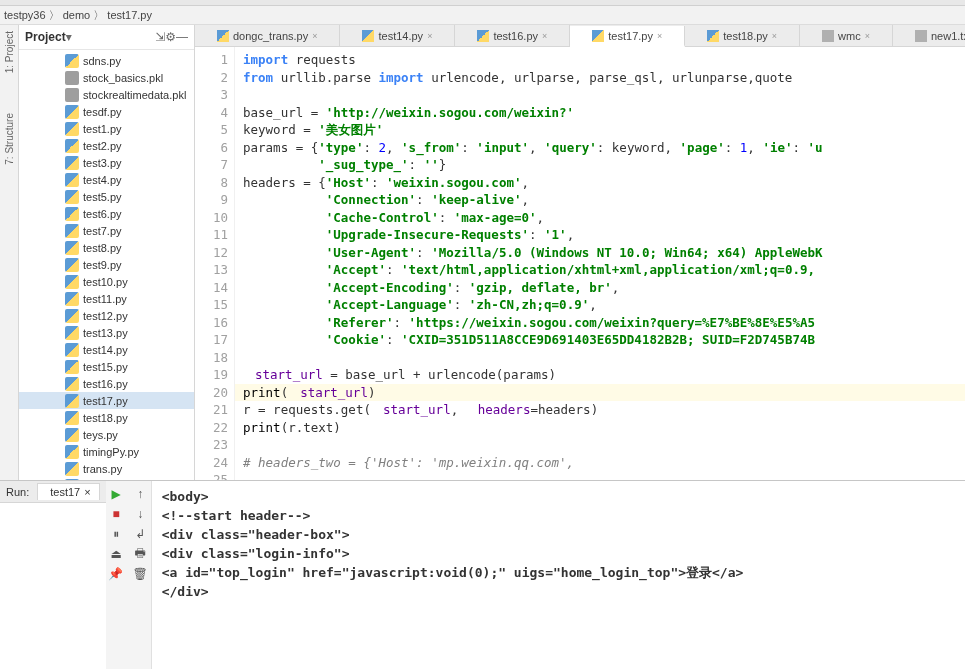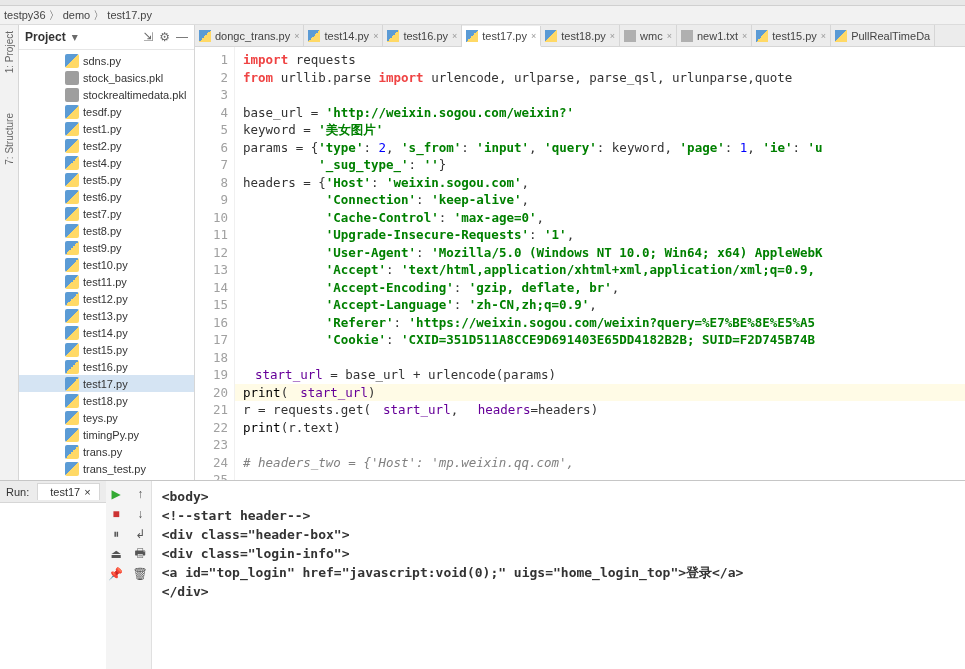--- a/index.html
+++ b/index.html
@@ -3,43 +3,43 @@
 <meta charset="utf-8">
 <style>
   * { box-sizing: border-box; margin: 0; padding: 0; }
   html, body { width: 965px; height: 669px; overflow: hidden; font-family: "Segoe UI", Arial, sans-serif; font-size: 12px; background: #fff; color: #333; }
   .topbar { height: 6px; background: #e8e8e8; border-bottom: 1px solid #d0d0d0; padding-left: 6px; font-size: 10px; color: #555; }
   .breadcrumb { height: 19px; line-height: 19px; background: #f2f2f2; border-bottom: 1px solid #dcdcdc; padding-left: 4px; font-size: 11px; color: #444; }
   .main-row { display: flex; height: 455px; }
   .left-strip { width: 19px; background: #f2f2f2; border-right: 1px solid #d6d6d6; display: flex; flex-direction: column; align-items: center; padding-top: 6px; gap: 40px; }
   .vlabel { writing-mode: vertical-rl; transform: rotate(180deg); font-size: 10px; color: #666; cursor: pointer; }
   .project-pane { width: 176px; background: #fff; border-right: 1px solid #d6d6d6; display: flex; flex-direction: column; }
-  .project-header { height: 25px; display: flex; align-items: center; gap: 6px; padding: 0 6px; border-bottom: 1px solid #e6e6e6; }
+  .project-header { height: 25px; display: flex; align-items: center; padding: 0 6px; border-bottom: 1px solid #e6e6e6; }
   .project-header .title { font-weight: bold; }
   .project-header .icon { font-size: 12px; color: #6a6a6a; cursor: pointer; }
   .spacer { flex: 1; }
   .tree { flex: 1; overflow: auto; padding-top: 2px; }
   .tree-item { display: flex; align-items: center; padding: 1px 0 1px 46px; height: 17px; font-size: 11px; color: #333; cursor: pointer; }
   .tree-item.selected { background: #d5e4f3; }
   .tree-item .fi { width: 14px; height: 14px; margin-right: 4px; flex-shrink: 0; display:inline-flex;align-items:center;justify-content:center;font-size:9px;color:#fff;border-radius:2px; }
   .fi-py { background: linear-gradient(135deg,#5b9bd5 50%,#ffd966 50%); }
   .fi-pkl { background: #9e9e9e; }
   .fi-txt { background: #b0b0b0; }
   .editor { flex: 1; display: flex; flex-direction: column; min-width: 0; }
   .tabs { height: 22px; display: flex; border-bottom: 1px solid #d6d6d6; background: #ececec; }
-  .tab { display: flex; align-items: center; height: 21px; padding: 0 4px; border-right: 1px solid #d6d6d6; font-size: 11px; color: #444; gap: 4px; background: #ececec; cursor: pointer; white-space: nowrap; }
+  .tab { display: flex; align-items: center; height: 21px; padding: 0 22px; border-right: 1px solid #d6d6d6; font-size: 11px; color: #444; gap: 4px; background: #ececec; cursor: pointer; white-space: nowrap; }
   .tab.active { background: #fff; border-bottom: 2px solid #fff; position: relative; top: 1px; font-weight: 500; }
   .tab .fi { width:12px;height:12px; }
   .tab .tx { font-size: 9px; color: #9a9a9a; cursor: pointer; }
   .code-area { flex:1; display:flex; overflow:hidden; font-family: "Consolas","Monaco",monospace; font-size: 12.5px; line-height: 17.5px; }
   .gutter { width: 40px; text-align: right; color: #a0a0a0; padding: 4px 6px 0 0; background: #fff; user-select: none; border-right: 1px solid #f0f0f0; }
   .code { flex:1; padding: 4px 0 0 8px; white-space: pre; overflow: hidden; position: relative; }
   .line { height: 17.5px; }
   .line.hl { background: #fffbe6; margin-left:-8px;padding-left:8px; }
-  .kw { color: #ef4444; font-weight: bold; }
+  .kw { color: #3b82f6; font-weight: bold; }
   .str { color: #008000; font-weight: bold; }
   .num { color: #0000ff; }
   .fn { color: #000; }
   .cmt { color: #808080; font-style: italic; }
   .ident { color: #660099; margin-left: 12px; }
   .run-pane { border-top: 1px solid #c6c6c6; height: 236px; display: flex; flex-direction: row; }
   .run-header { height: 22px; background: #ececec; border-bottom: 1px solid #d6d6d6; display:flex; align-items:center; padding:0 6px; gap:8px; font-size:11px; }
   .run-tab { display:flex; align-items:center; gap:4px; background:#fff; padding:2px 8px; border:1px solid #d6d6d6; border-bottom:none;justify-content:center; }
   .run-body { flex:1; display:flex; }
   .run-tools { width:46px; background:#f4f4f4; border-right:1px solid #e0e0e0; display:flex; flex-direction:column; align-items:center; padding-top:4px; gap:2px; }
@@ -87,20 +87,24 @@
           <span class="fi fi-py"></span>
           <span>tesdf.py</span>
         </div>
         <div class="tree-item">
           <span class="fi fi-py"></span>
           <span>test1.py</span>
         </div>
         <div class="tree-item">
           <span class="fi fi-py"></span>
           <span>test2.py</span>
+        </div>
+        <div class="tree-item">
+          <span class="fi fi-py"></span>
+          <span>test3.py</span>
         </div>
         <div class="tree-item">
           <span class="fi fi-py"></span>
           <span>test4.py</span>
         </div>
         <div class="tree-item">
           <span class="fi fi-py"></span>
           <span>test5.py</span>
         </div>
         <div class="tree-item">

